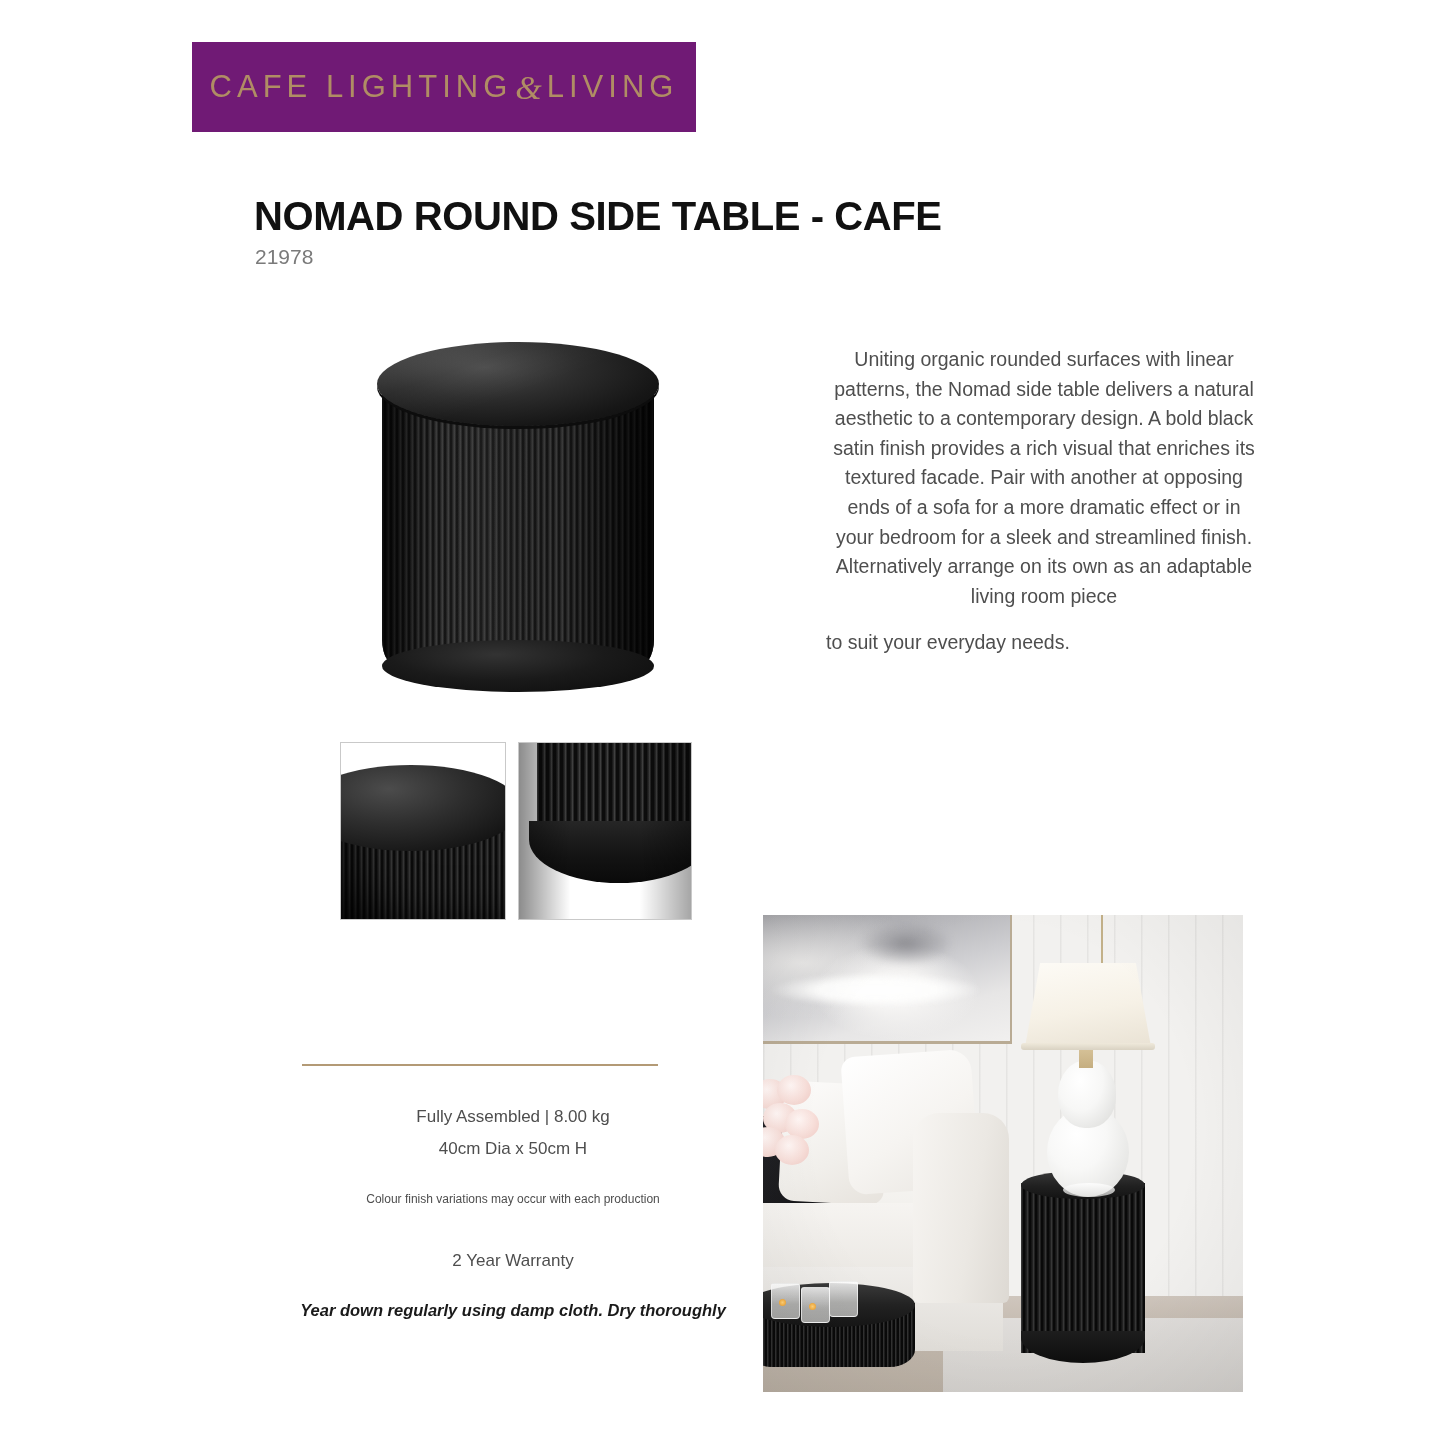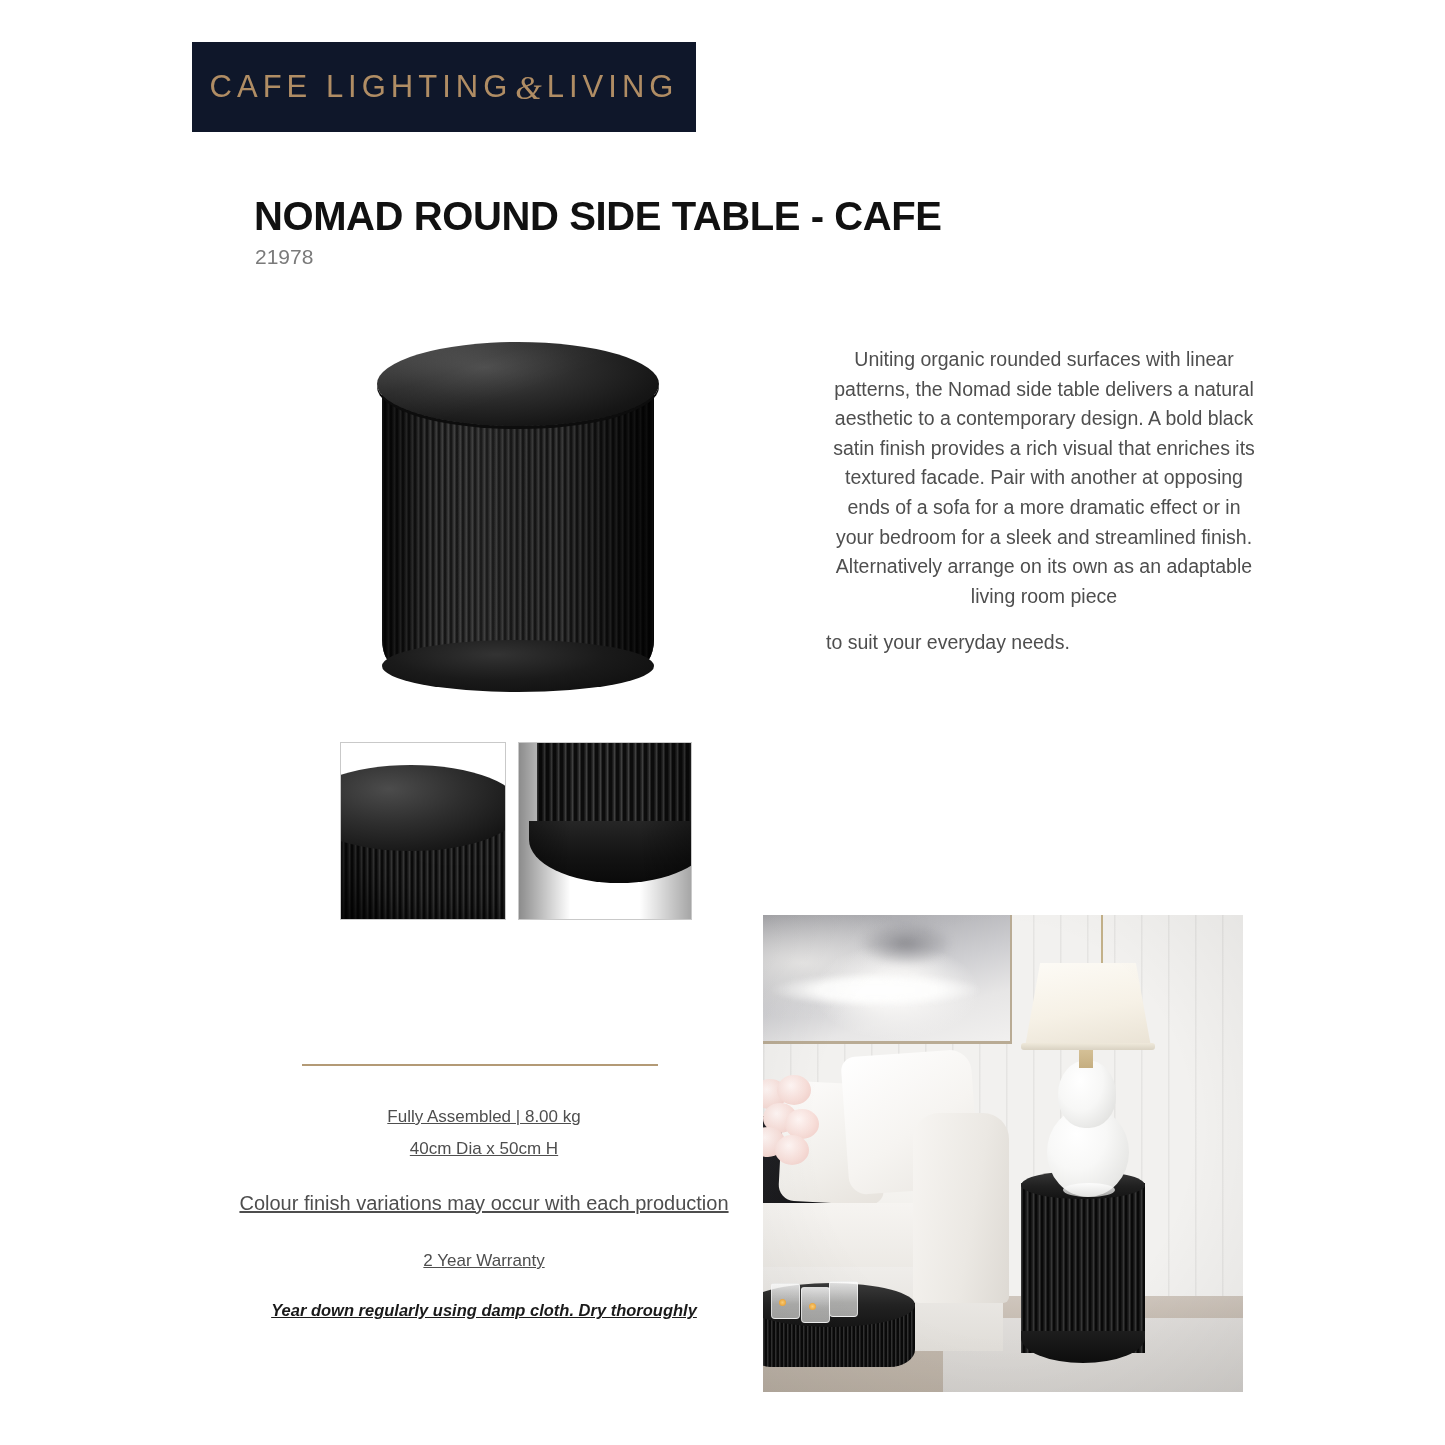--- a/index.html
+++ b/index.html
@@ -15,21 +15,21 @@
     overflow: hidden;
   }
 
   
   #brand-logo-box {
     position: absolute;
     left: 192px;
     top: 42px;
     width: 504px;
     height: 90px;
-    background: #0f172a;
+    background: #701a75;
     display: flex;
     align-items: center;
     justify-content: center;
   }
   #brand-logo-text {
     font-family: "Liberation Sans", sans-serif;
     font-size: 31px;
     letter-spacing: 5.0px;
     color: #b08d64;
     font-weight: 400;
@@ -239,30 +239,29 @@
     left: 302px;
     top: 1064px;
     width: 356px;
     height: 2px;
     background: #b39a76;
   }
 
   
   .spec-line {
     position: absolute;
-    left: 238px;
+    left: 267px;
     width: 492px;
     text-align: center;
     color: #4e4e4e;
     font-size: 17px;
-    text-decoration: underline;
   }
   #spec-assembly { top: 1107px; }
   #spec-dimensions { top: 1139px; }
-  #spec-colour-note { top: 1192px; font-size: 20px; }
+  #spec-colour-note { top: 1192px; font-size: 12px; }
   #spec-warranty { top: 1251px; }
   #spec-care {
     top: 1301px;
     font-weight: bold;
     font-style: italic;
     color: #1a1a1a;
     font-size: 16.5px;
   }
 
   

